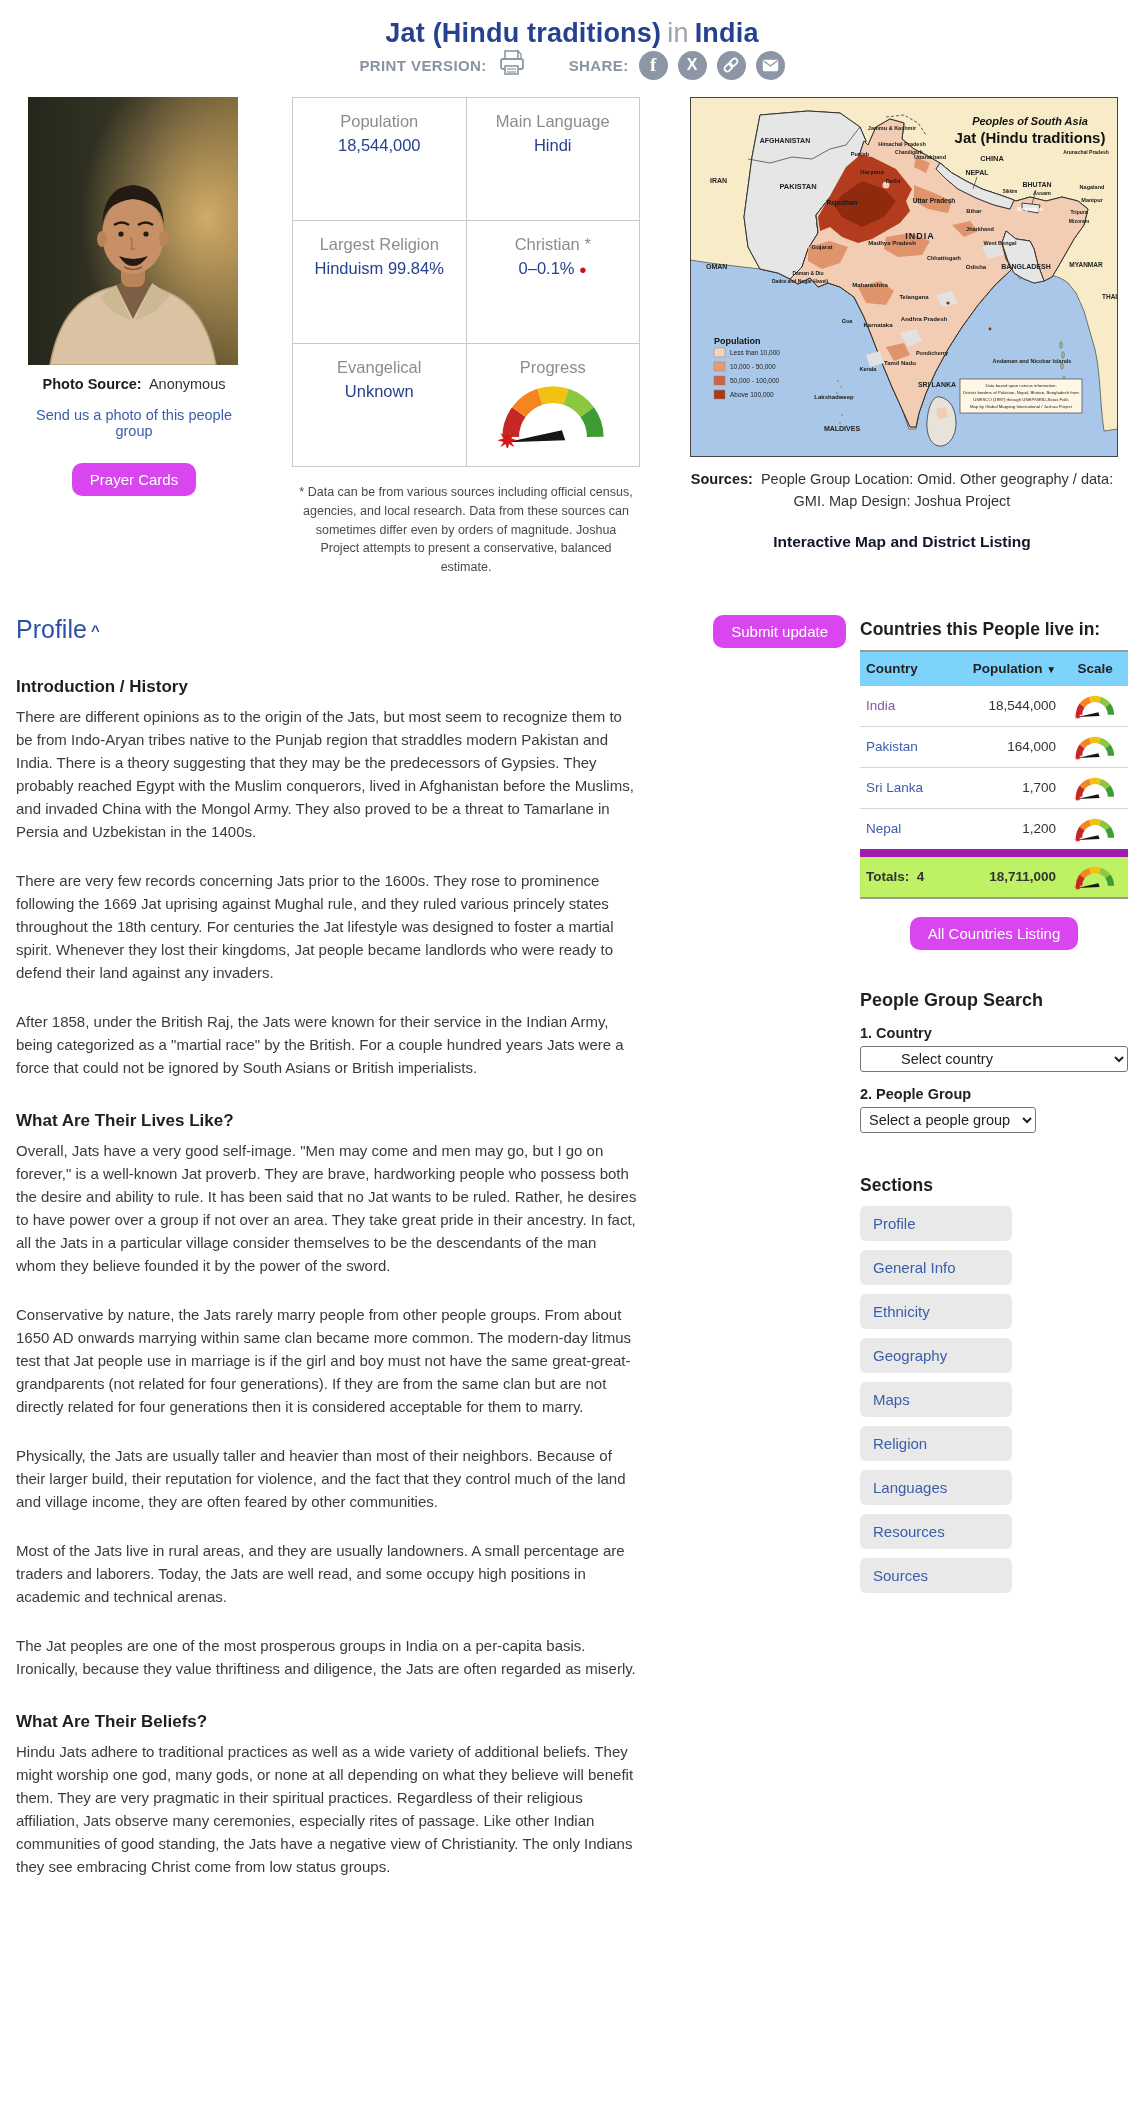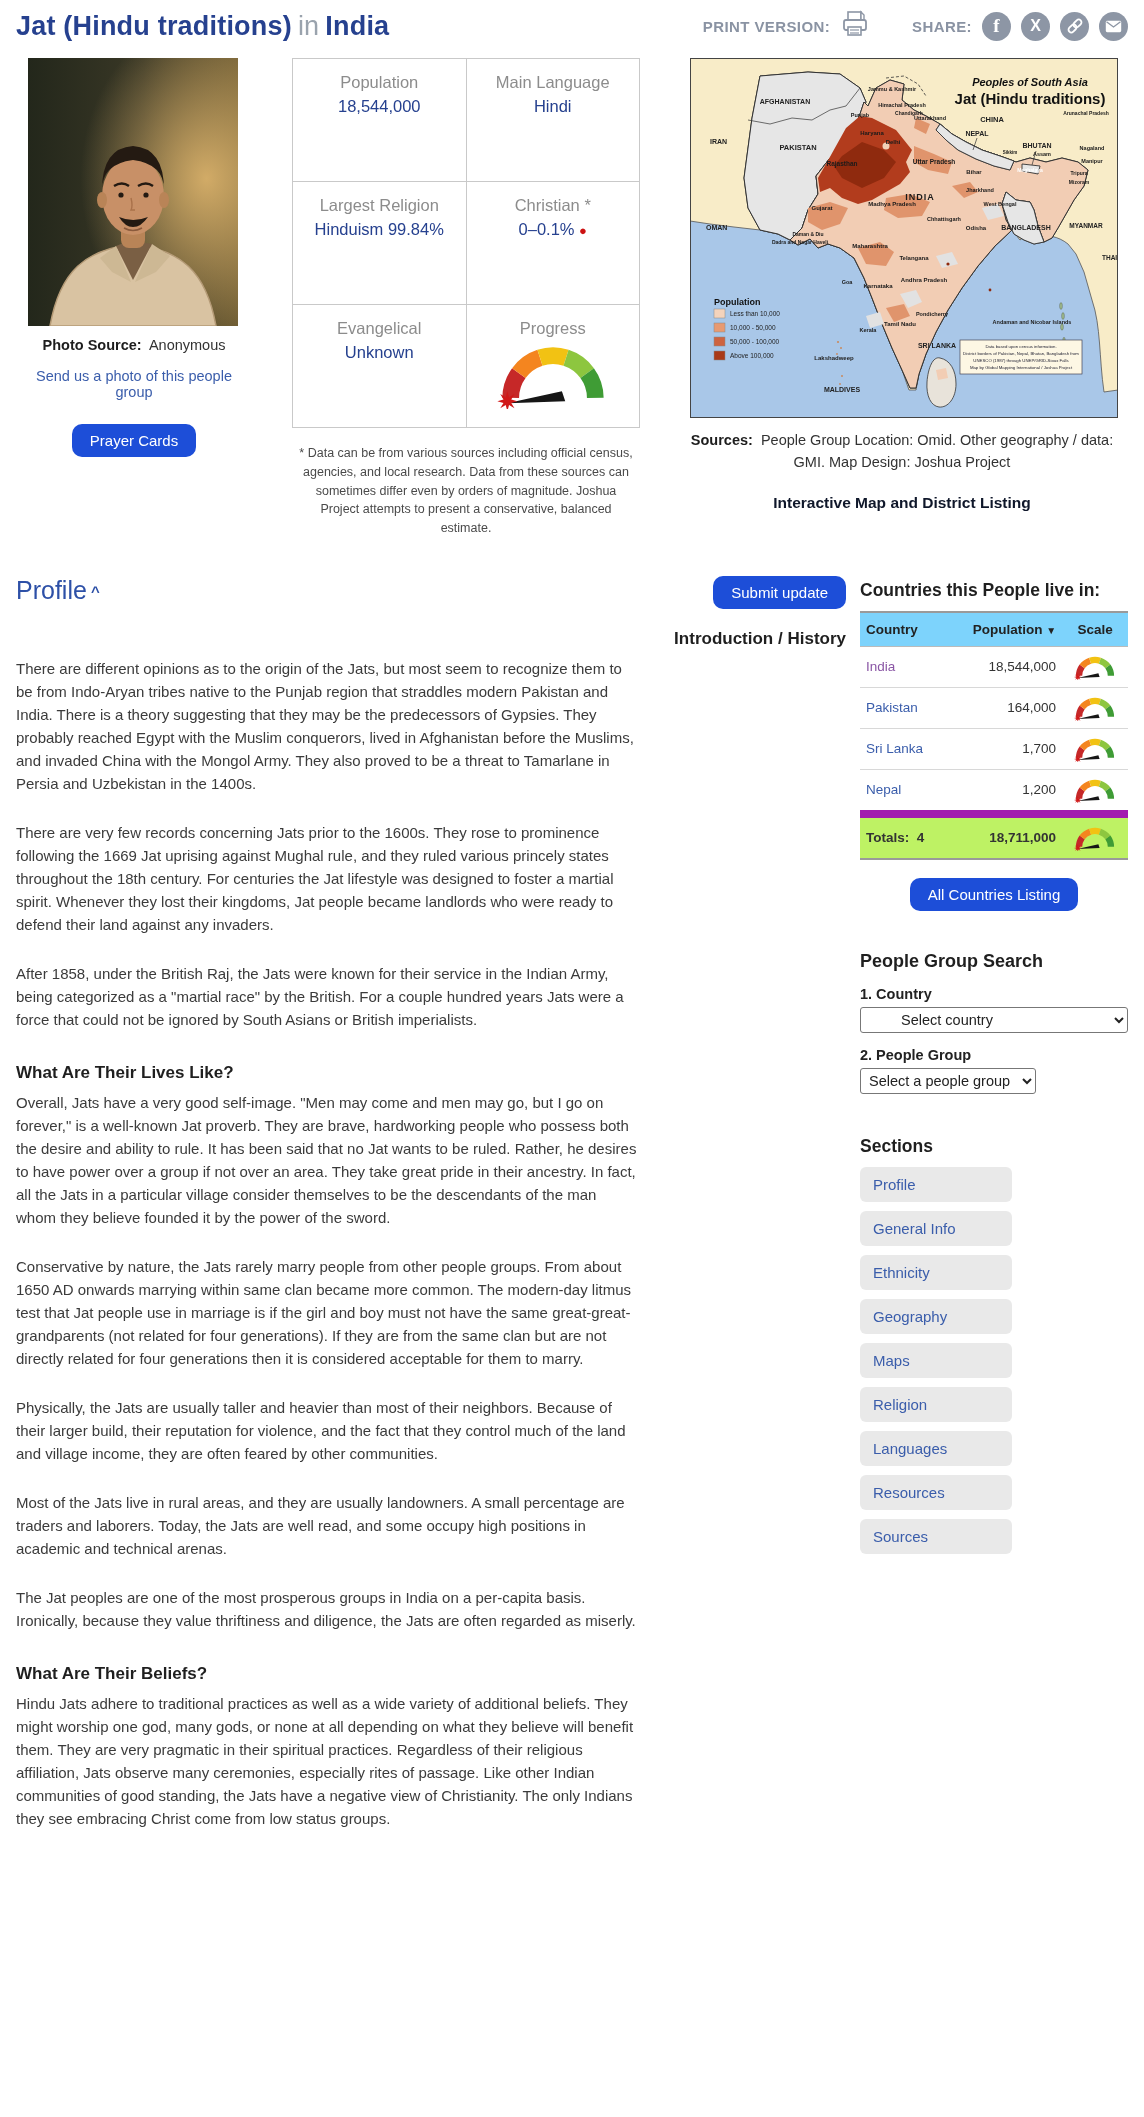--- a/index.html
+++ b/index.html
@@ -1,36 +1,36 @@
 <!DOCTYPE html>
 <html><head>
 <meta charset="utf-8">
 <style>
   * { box-sizing: border-box; }
   html,body { margin:0; padding:0; background:#fff; }
   body { width:1144px; min-height:2117px; font-family:"Liberation Sans",sans-serif; color:#3c3c3c; }
   .page { padding: 6px 16px 40px 16px; }
 
   
-  .header { display:flex; justify-content:space-between; align-items:center; margin:4px 0 16px 0; }
+  .header { display:flex; justify-content:space-between; align-items:center; margin:12px 0 16px 0;flex-direction:column; }
   .page-title { font-size:27px; font-weight:600; color:#26418f; margin:0; letter-spacing:.2px; }
   .page-title .in-word { color:#9aa3ad; font-weight:400; padding:0 6px; }
   .header-right { display:flex; align-items:center; gap:10px; }
   .hdr-label { color:#8a93a3; font-weight:700; font-size:15px; letter-spacing:.4px; }
   .share-circle { width:29px; height:29px; border-radius:50%; background:#8d96a5; display:flex; align-items:center; justify-content:center; color:#fff; font-weight:700; font-size:15px; cursor:pointer; }
   .print-icon { margin-right:18px; cursor:pointer; }
 
   
   .top-row { display:flex; margin-left:12px; }
   .photo-col { width:212px; text-align:center; flex:none; }
   .photo-frame { width:210px; height:268px; display:block; }
   .photo-caption { margin-top:11px; font-size:14.5px; color:#333; }
   .photo-caption b { color:#1d1d1d; }
   .send-link { display:block; margin-top:15px; color:#3a5dab; font-size:14.5px; text-decoration:none; }
-  .btn-maroon { background:#1d4ed8; color:#fff; border:none; border-radius:10px; padding:8px 18px; font-size:15px; font-family:inherit; cursor:pointer; }
+  .btn-maroon { background:#d946ef; color:#fff; border:none; border-radius:10px; padding:8px 18px; font-size:15px; font-family:inherit; cursor:pointer; }
   .prayer-btn { margin-top:24px; }
 
   .stats-col { width:348px; margin-left:52px; flex:none; }
   .stats-table { display:grid; grid-template-columns:1fr 1fr; border-top:1px solid #c9c9c9; border-left:1px solid #c9c9c9; }
   .stat-cell { border-right:1px solid #c9c9c9; border-bottom:1px solid #c9c9c9; height:123px; text-align:center; padding-top:14px; }
   .stat-label { color:#8c8c8c; font-size:16.5px; }
   .stat-value { color:#26418f; font-size:16.5px; margin-top:5px; }
   .red-dot { color:#cc1111; font-size:13px; }
   .big-gauge { width:112px; height:69px; margin-top:2px; }
   .footnote { margin:16px auto 0 auto; width:334px; text-align:center; font-size:12.5px; color:#4a4a4a; line-height:1.5; }
@@ -41,21 +41,21 @@
   .sources b { color:#1d1d1d; }
   .interactive-link { display:block; text-align:center; margin-top:20px; color:#0f172a; font-weight:700; font-size:15.5px; text-decoration:none; width:424px; }
 
   
   .main-row { display:flex; margin-top:38px; align-items:flex-start; }
   .content-col { width:830px; flex:none; }
   .profile-head { display:flex; justify-content:space-between; align-items:flex-start; margin-bottom:6px; }
   .profile-title { color:#2d50a7; font-size:25px; font-weight:500; cursor:pointer; }
   .caret { font-size:15px; font-weight:900; vertical-align:2px; margin-left:4px; }
   .content h3 { font-size:17px; color:#1f1f1f; margin:32px 0 8px 0; font-weight:700; }
-  .content h3:first-of-type { margin-top:20px;text-align:right; }
+  .content h3:first-of-type { margin-top:29px; }
   .content p { width:622px; font-size:15px; line-height:23px; margin:0 0 26px 0; color:#3b3b3b; }
 
   
   .sidebar { width:268px; margin-left:auto; flex:none; }
   .sidebar h2 { font-size:17.5px; font-weight:700; color:#1f1f1f; margin:4px 0 10px 0; }
   table.countries { width:100%; border-collapse:collapse; font-size:13.5px; border-top:2px solid #9a9a9a; border-bottom:2px solid #9a9a9a; }
   table.countries th { background:#7dd3fc; padding:9px 6px; font-weight:700; text-align:left; color:#222; border-bottom:1px solid #bbb; cursor:pointer; }
   table.countries th.num, table.countries td.num { text-align:right;margin-top:32px; }
   table.countries td { padding:7px 6px; border-bottom:1px solid #d8d8d8; color:#333; }
   table.countries .totals td { background:#bef264; font-weight:700; border-top:8px solid #a21caf; border-bottom:none; }

